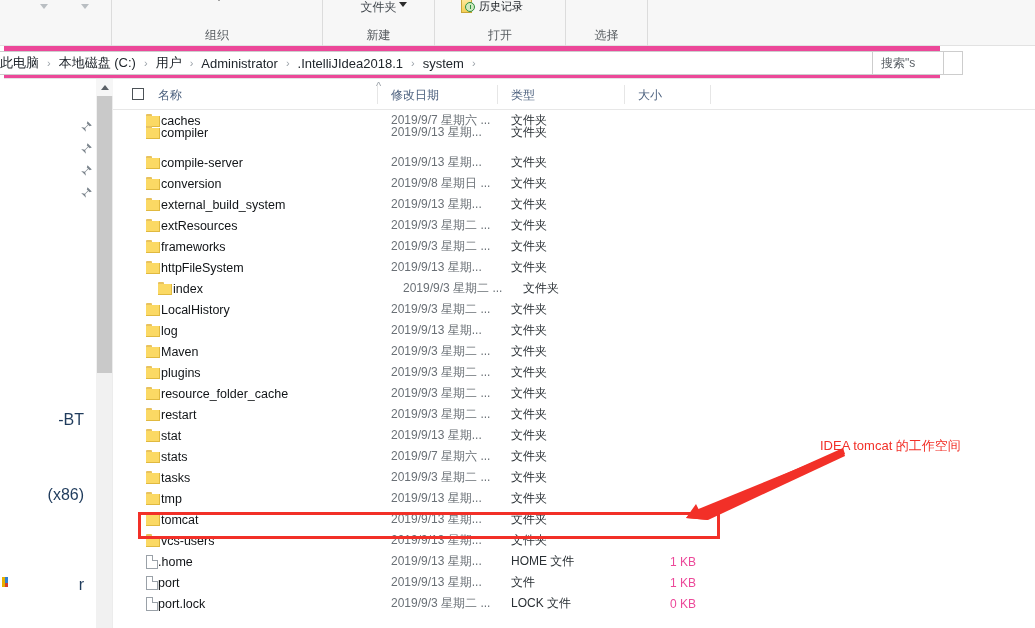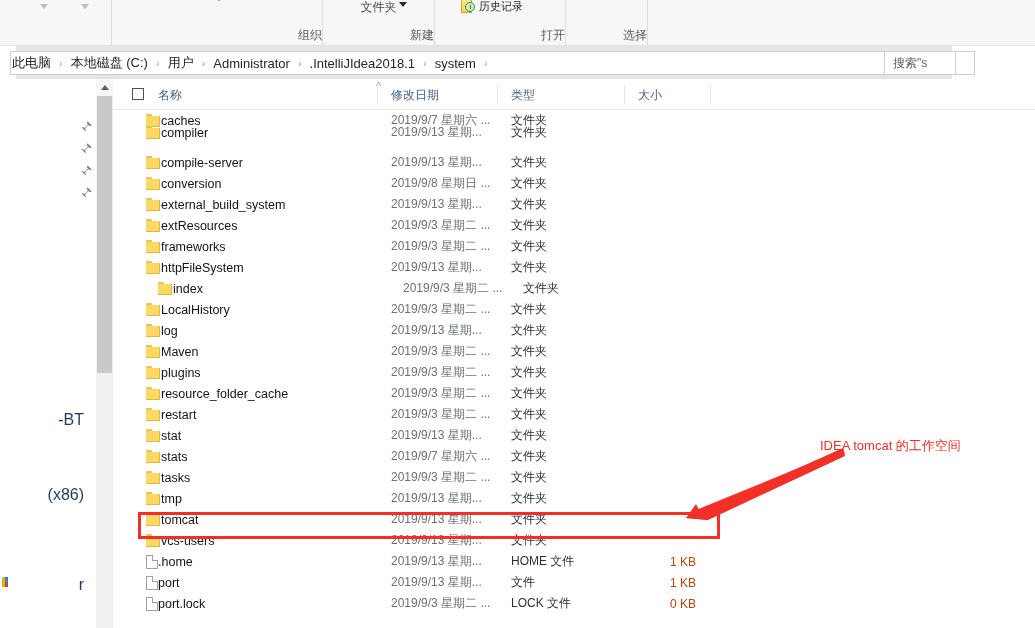--- a/index.html
+++ b/index.html
@@ -20,21 +20,21 @@
     width: 1035px; height: 46px;
     background: #f7f7f7;
     border-bottom: 1px solid #e2e2e2;
   }
   .ribbon-group {
     position: absolute; top: 0; height: 46px;
     border-right: 1px solid #dcdcdc;
   }
   .ribbon-group-label {
     position: absolute; bottom: 2px; left: 0; right: 0;
-    text-align: right; font-size: 12px; color: #555a5e;
+    text-align: center; font-size: 12px; color: #555a5e;
   }
   .ribbon-cmds {
     position: absolute; top: 0; left: 0; right: 0; height: 26px;
   }
   .caret-down {
     width: 0; height: 0;
     border-left: 4px solid transparent;
     border-right: 4px solid transparent;
     border-top: 5px solid #2b2b2b;
     display: inline-block;
@@ -87,22 +87,22 @@
   #grp-select { left: 566px; width: 82px; }
   #grp-select .cmd-cut {
     position: absolute; left: 6px; top: -12px;
     display: flex; align-items: center; gap: 3px;
     font-size: 12px; color: #21252a;
     overflow: hidden; height: 13px;
   }
 
   
   .addressbar {
-    position: absolute; left: 16px; top: 46px; width: 936px; height: 33px;
-    background: #e5e5e5; border-bottom: 1px solid #e3e3e3;
+    position: absolute; left: 4px; top: 46px; width: 936px; height: 33px;
+    background: #ec4899; border-bottom: 1px solid #e3e3e3;
   }
   .crumbbox {
     position: absolute; left: -6px; top: 5px; width: 965px; height: 24px;
     border: 1px solid #cdcdcd; background: #ffffff;
     display: flex; align-items: center;
   }
   .crumb {
     font-size: 13px; color: #20262c; white-space: nowrap;
     padding: 0 1px;
   }
@@ -201,21 +201,21 @@
     font-size: 12.5px; color: #111417; white-space: nowrap;
   }
   .row .cell-date {
     position: absolute; left: 278px; font-size: 12px; color: #6a7076; white-space: nowrap;
   }
   .row .cell-type {
     position: absolute; left: 398px; font-size: 12px; color: #2a3035; white-space: nowrap;
   }
   .row .cell-size {
     position: absolute; left: 525px; width: 58px; text-align: right;
-    font-size: 12px; color: #c2410c; white-space: nowrap;
+    font-size: 12px; color: #ec4899; white-space: nowrap;
   }
 
   .ico-folder {
     width: 15px; height: 13px; position: relative; flex: 0 0 15px;
   }
   .ico-folder .tab {
     position: absolute; left: 0; top: 0; width: 6px; height: 2.5px;
     background: #e8c25f; border-radius: 1px 1px 0 0;
   }
   .ico-folder .body {

